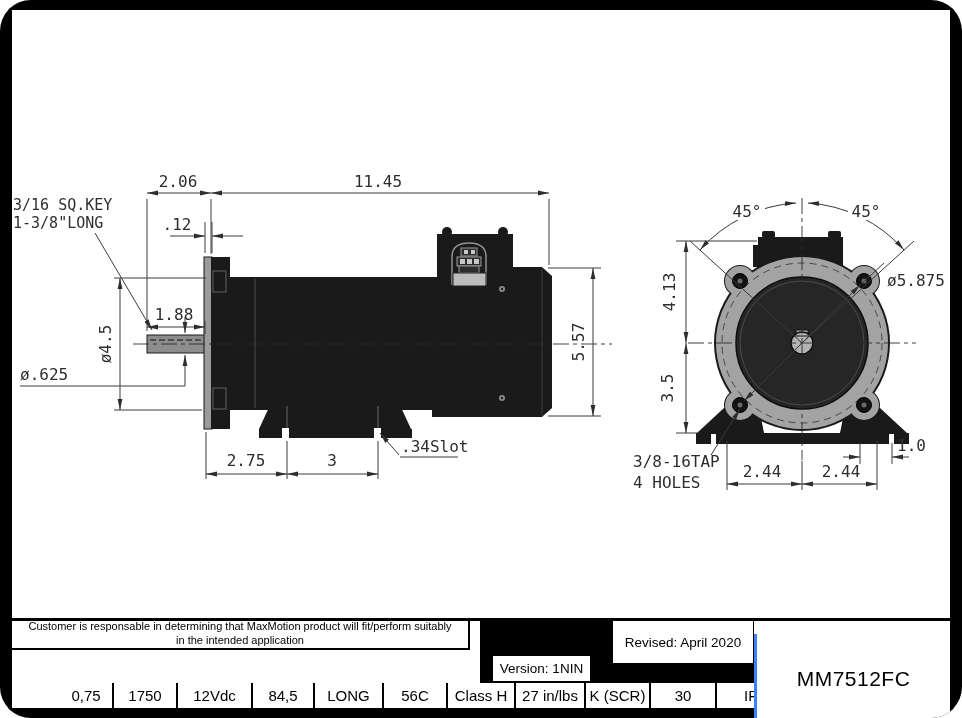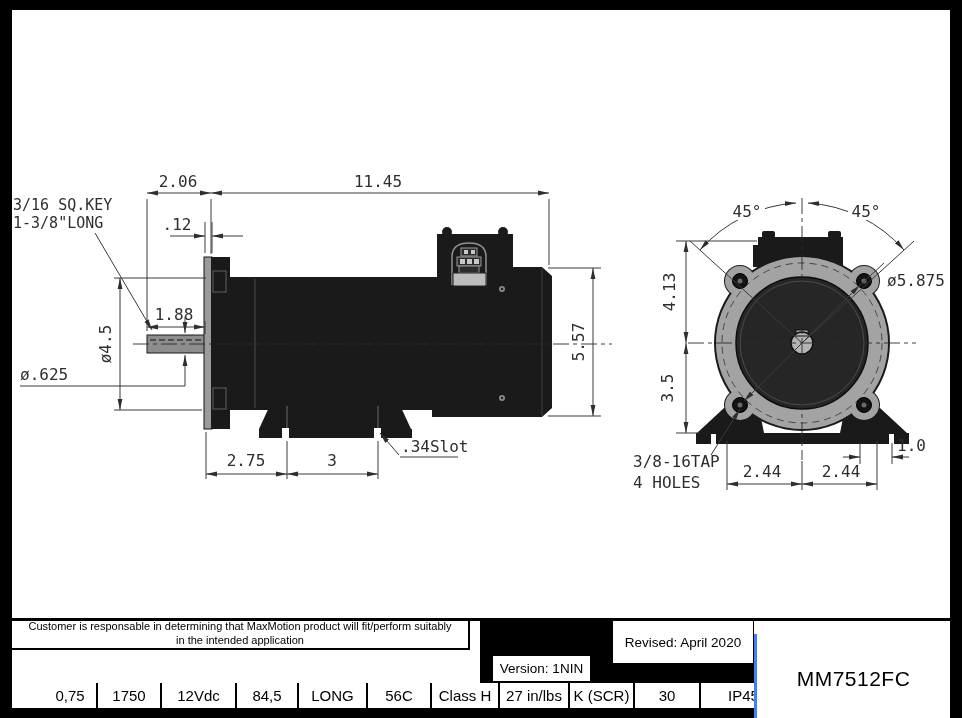--- a/index.html
+++ b/index.html
@@ -1,17 +1,17 @@
 <!DOCTYPE html>
 <html><head>
 <meta charset="utf-8">
 <style>
   html,body{margin:0;padding:0;background:#fff;}
   .page{position:relative;width:962px;height:718px;background:#fff;overflow:hidden;
-        font-family:"Liberation Sans", sans-serif;}
+        font-family:"Liberation Sans", sans-serif;border-radius:31px;}
   .frame{position:absolute;background:#000;}
   .f-top{left:0;top:0;width:962px;height:10px;}
   .f-left{left:0;top:0;width:12px;height:718px;}
   .f-right{left:950px;top:0;width:12px;height:718px;}
   .f-bottom{left:0;top:708px;width:962px;height:10px;}
   svg text{user-select:none;}
   .dt{font-family:"DejaVu Sans Mono", monospace;font-size:16px;fill:#2e2e2e;}
   .dts{font-family:"DejaVu Sans Mono", monospace;font-size:15px;fill:#2e2e2e;}
   .dl{stroke:#3a3a3a;stroke-width:1;fill:none;}
   .cl{stroke:#2b2b2b;stroke-width:0.9;stroke-dasharray:16 4 4 4;fill:none;}
@@ -23,21 +23,21 @@
       box-sizing:border-box;display:flex;align-items:center;justify-content:center;text-align:center;
       font-size:11px;line-height:1.25;padding:0 16px;color:#000;}
   .bb-black{position:absolute;left:468px;top:0;width:274px;height:65px;background:#000;}
   .bb-version{position:absolute;left:481px;top:3px;width:97px;height:25px;background:#fff;
       display:flex;align-items:center;justify-content:center;font-size:13.5px;color:#000;margin-top:35px;}
   .bb-revised{position:absolute;left:601px;top:3px;width:140px;height:42px;background:#fff;
       display:flex;align-items:center;justify-content:center;font-size:13.5px;color:#000;}
   .bb-head{position:absolute;left:0;top:34px;width:742px;height:31px;background:#000;display:grid;
       grid-template-columns:54px 64px 75px 62px 69px 64px 68px 70px 65px 66px 85px;}
   .bb-head div{color:#fff;font-weight:bold;font-size:15px;display:flex;align-items:center;justify-content:center;}
-  .bb-vals{position:absolute;left:0;top:65px;width:742px;height:25px;display:grid;background:#fff;
+  .bb-vals{position:absolute;left:16px;top:65px;width:742px;height:25px;display:grid;background:#fff;
       grid-template-columns:54px 64px 75px 62px 69px 64px 68px 70px 65px 66px 85px;padding-left:32px;}
   .bb-vals div{box-sizing:border-box;border-right:2px solid #000;font-size:15px;color:#000;
       display:flex;align-items:center;justify-content:center;}
   .bb-vals div:last-child{border-right:none;}
   .bb-model{position:absolute;left:742px;top:16px;width:196px;height:90px;border-left:3px solid #3b82f6;
       box-sizing:border-box;background:#fff;display:flex;align-items:center;justify-content:center;
       font-size:21px;letter-spacing:0.5px;color:#000;}
 </style>
 </head>
 <body>

